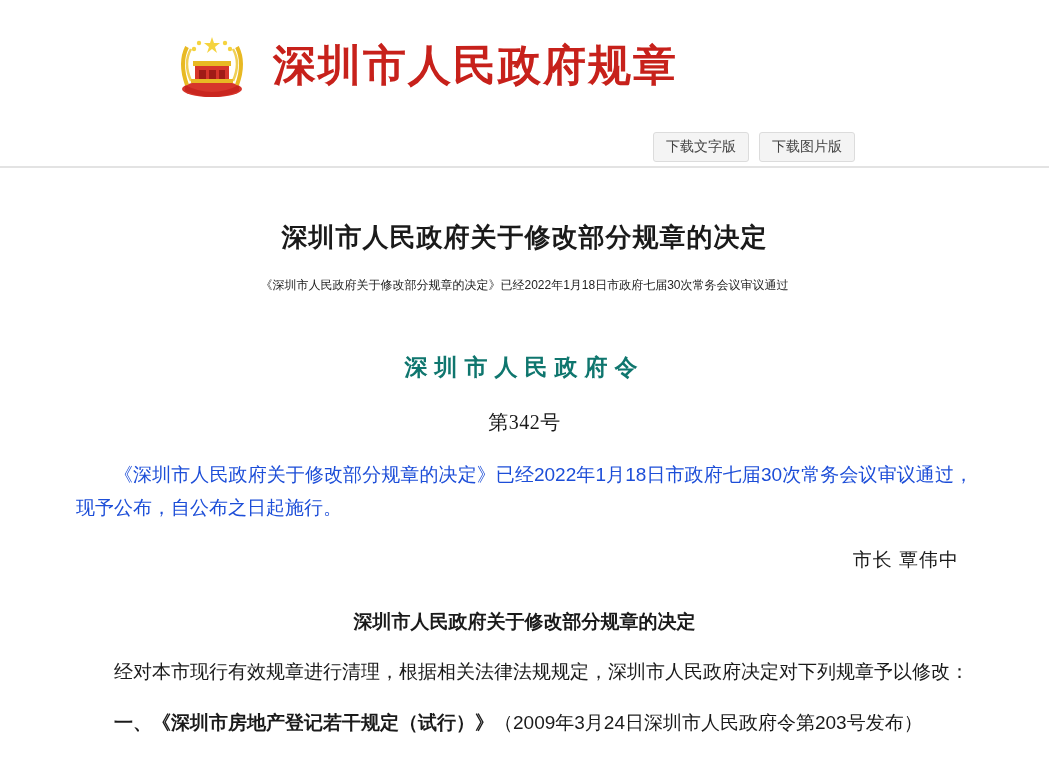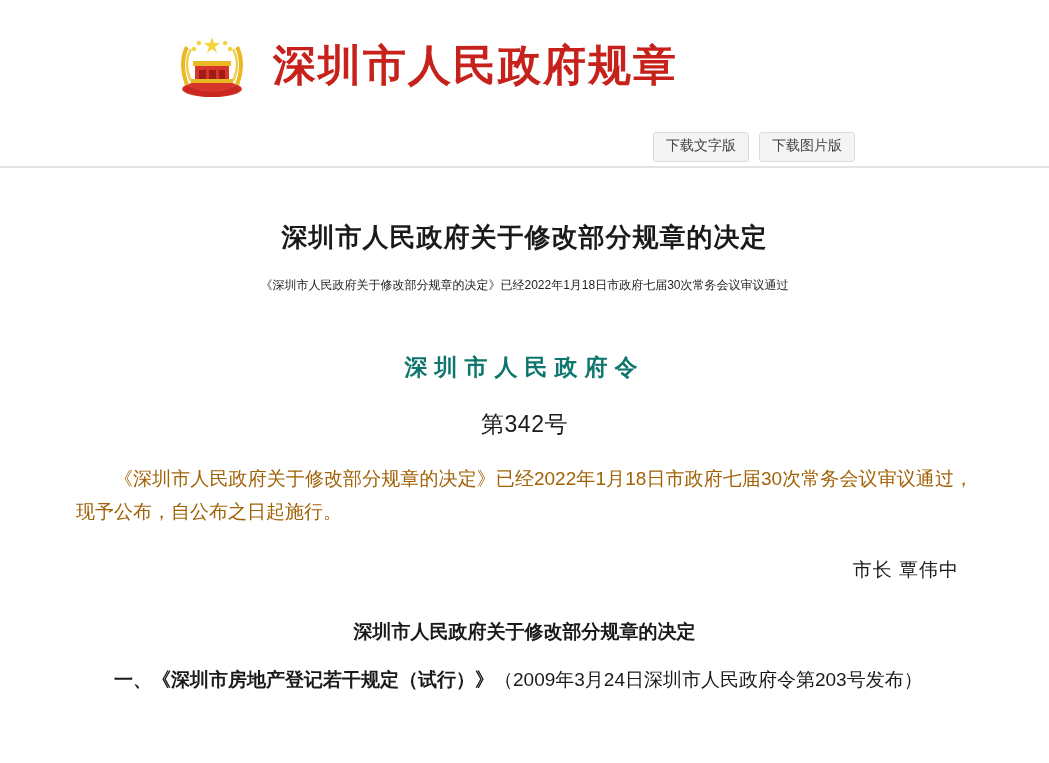--- a/index.html
+++ b/index.html
@@ -55,21 +55,21 @@
     top: 127px;
     right: 0;
     width: 100%;
     height: 40px;
     display: flex;
     justify-content: flex-end;
     align-items: center;
     padding-right: 0px;
   }
   .dl-btn {
-    font-family: Liberation Mono, monospace;
+    font-family: Liberation Sans, sans-serif;
     font-size: 14px;
     color: #444444;
     background: #f4f4f4;
     border: 1px solid #dcdcdc;
     border-radius: 3px;
     padding: 6px 12px;
     margin-left: 10px;
     line-height: 1.1;
     cursor: pointer;
     white-space: nowrap;
@@ -114,41 +114,41 @@
     text-align: center;
     font-family: "Liberation Sans", sans-serif;
     font-size: 23px;
     font-weight: bold;
     color: #0f766e;
     margin-top: 58px;
     letter-spacing: 7px;
   }
   .decree-no {
     text-align: center;
-    font-family: Liberation Sans, sans-serif;
-    font-size: 23px;
+    font-family: Liberation Serif, serif;
+    font-size: 20px;
     color: #1a1a1a;
     margin-top: 26px;
     letter-spacing: 0.5px;
   }
   .para {
     font-family: "Liberation Sans", sans-serif;
     font-size: 19px;
-    color: #a16207;
+    color: #1d4ed8;
     line-height: 1.75;
     margin-top: 22px;
     text-align: justify;
     text-indent: 2em;
   }
   .sign {
     font-family: "Liberation Sans", sans-serif;
     font-size: 19px;
     color: #1a1a1a;
     text-align: right;
-    margin-top: 28px;
+    margin-top: 22px;
     padding-right: 14px;
     letter-spacing: 1px;
   }
   .sign2 {
     font-family: "Liberation Sans", sans-serif;
     font-size: 19px;
     color: #1a1a1a;
     text-align: right;
     margin-top: 14px;
     padding-right: 14px;
@@ -225,20 +225,21 @@
   <div class="divider"></div>
 
   <div class="doc">
     <div class="doc-title">深圳市人民政府关于修改部分规章的决定</div>
     <div class="doc-subtitle">《深圳市人民政府关于修改部分规章的决定》已经2022年1月18日市政府七届30次常务会议审议通过</div>
     <div class="decree-title">深圳市人民政府令</div>
     <div class="decree-no">第342号</div>
     <div class="para">《深圳市人民政府关于修改部分规章的决定》已经2022年1月18日市政府七届30次常务会议审议通过，现予公布，自公布之日起施行。</div>
     <div class="sign">市长 覃伟中</div>
     <div class="section-heading">深圳市人民政府关于修改部分规章的决定</div>
+    <div class="para-flat">经对本市现行有效规章进行清理，根据相关法律法规规定，深圳市人民政府决定对下列规章予以修改：</div>
 
     <div class="item">
       <b>一、</b><b>《深圳市房地产登记若干规定（试行）》</b><span class="note">（2009年3月24日深圳市人民政府令第203号发布）</span>
     </div>
 
   </div>
 
 </div>
 
 </body></html>

